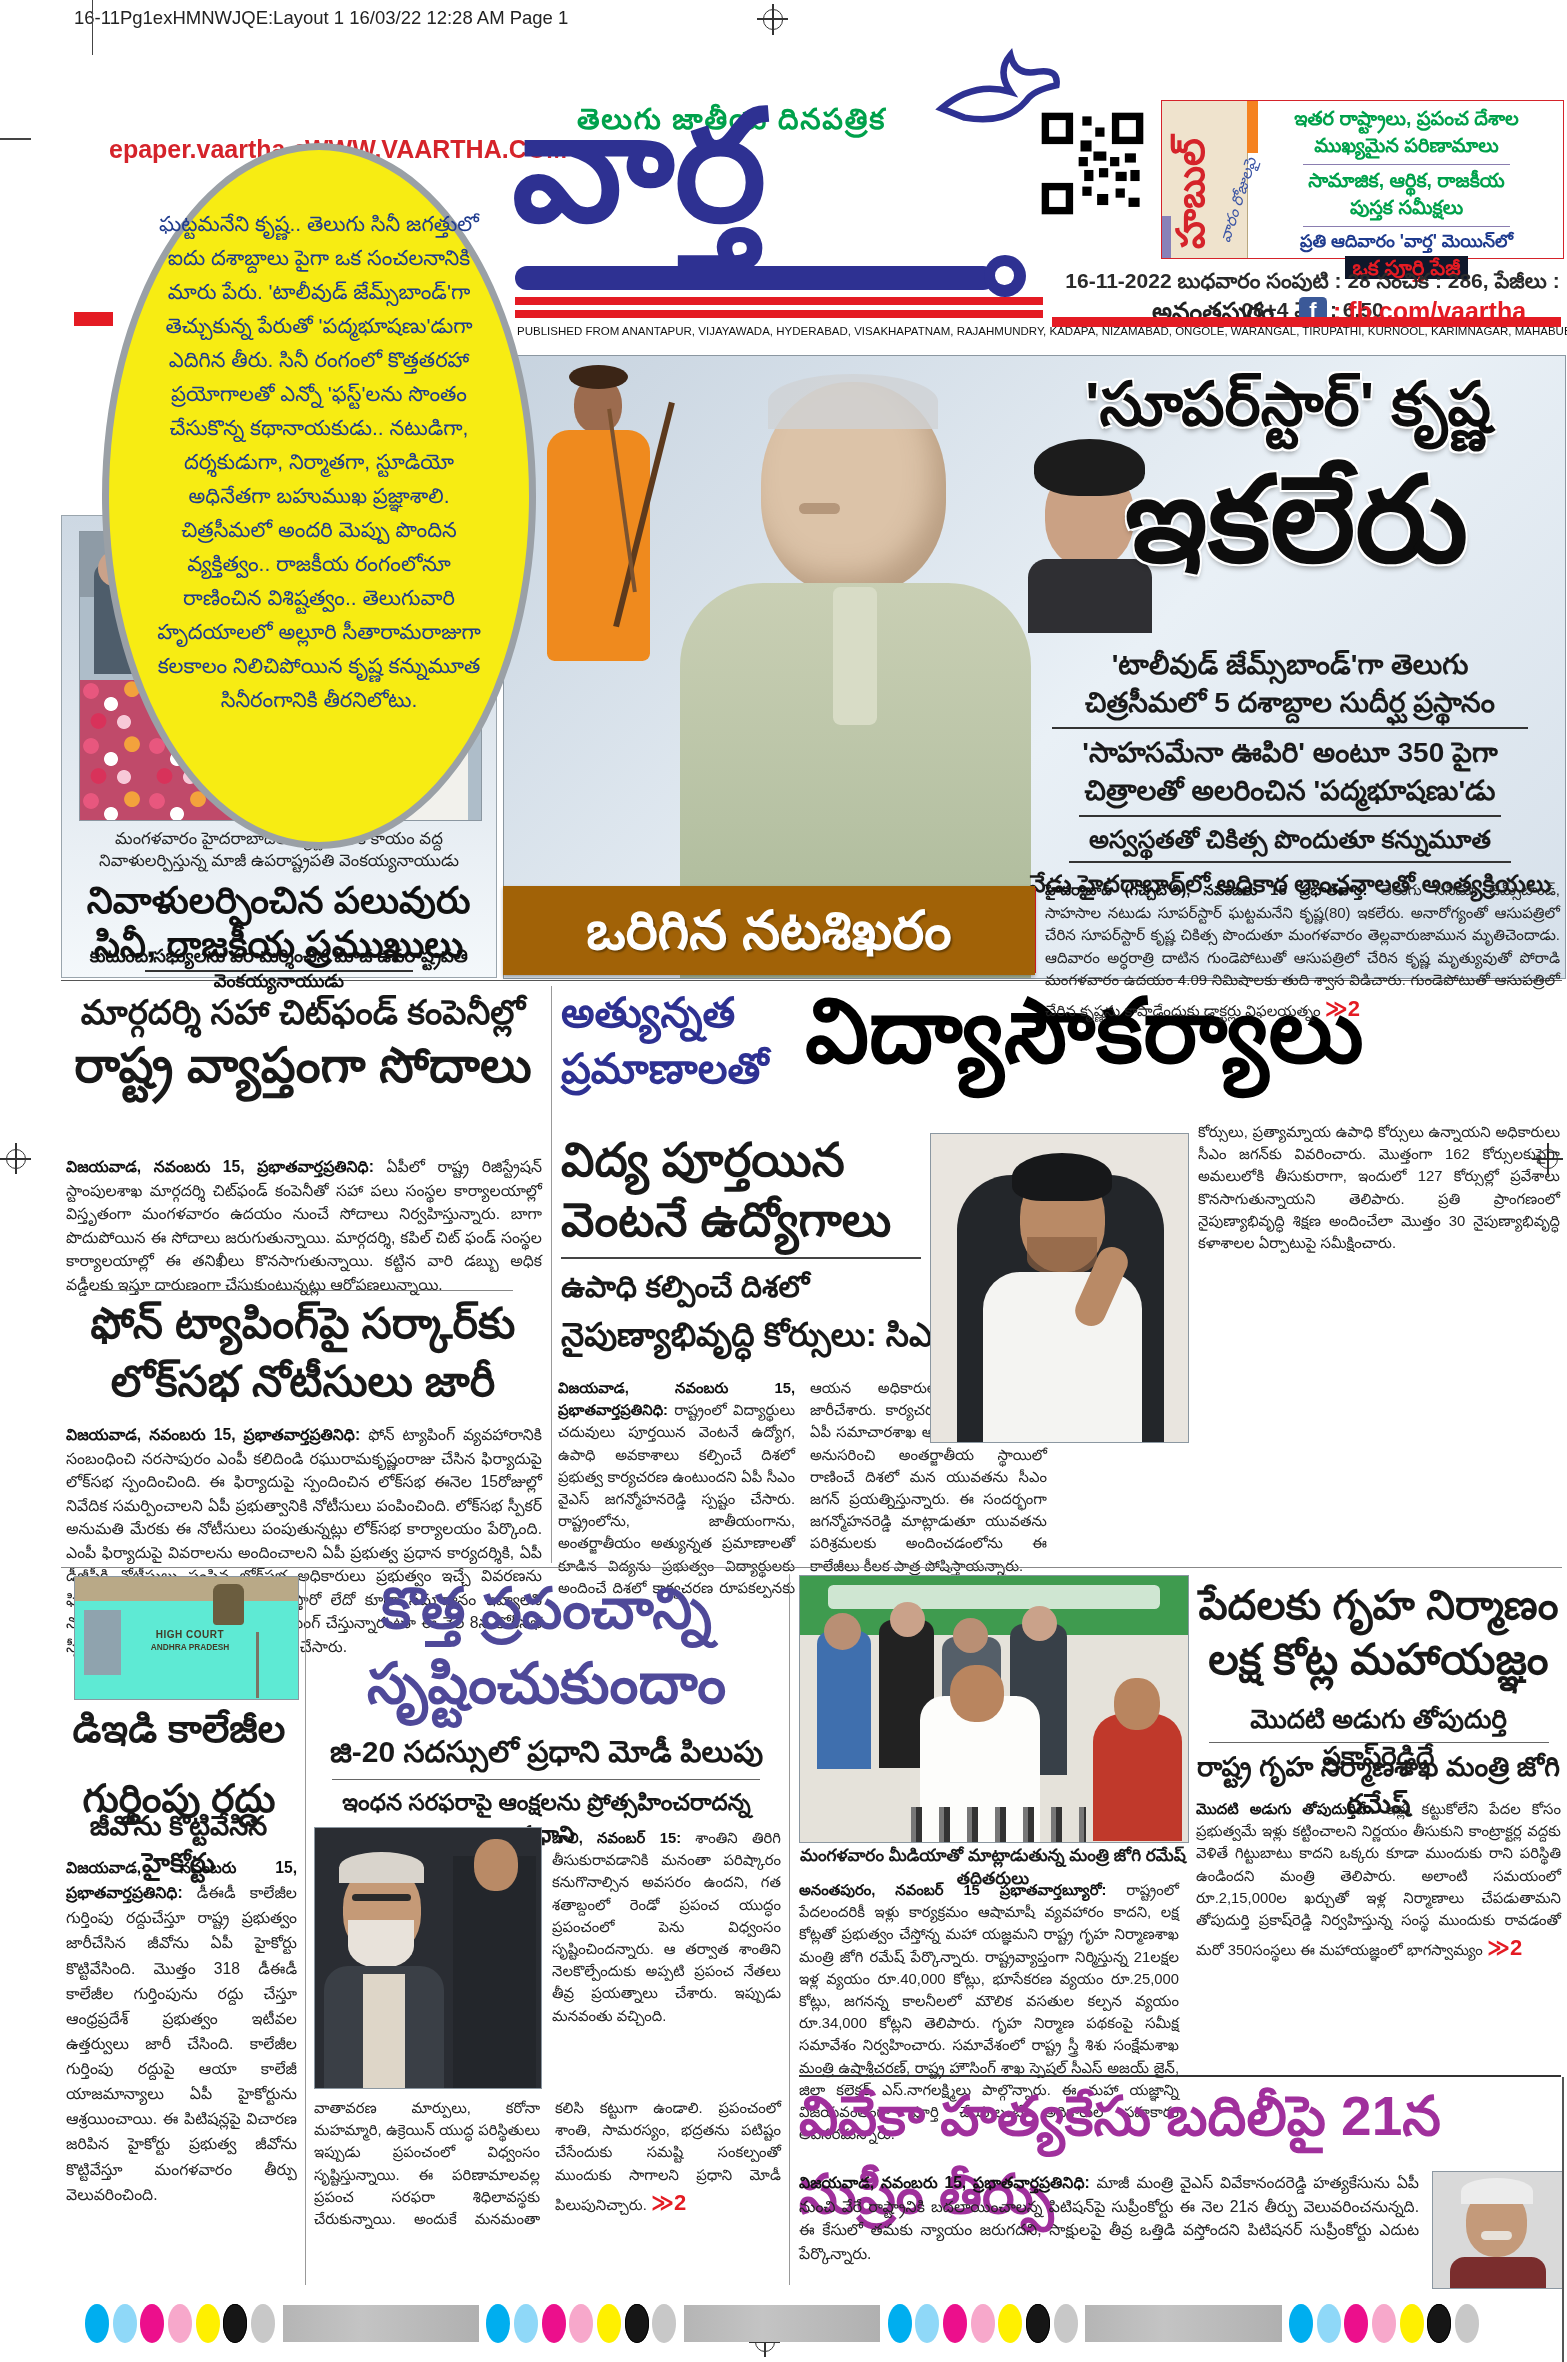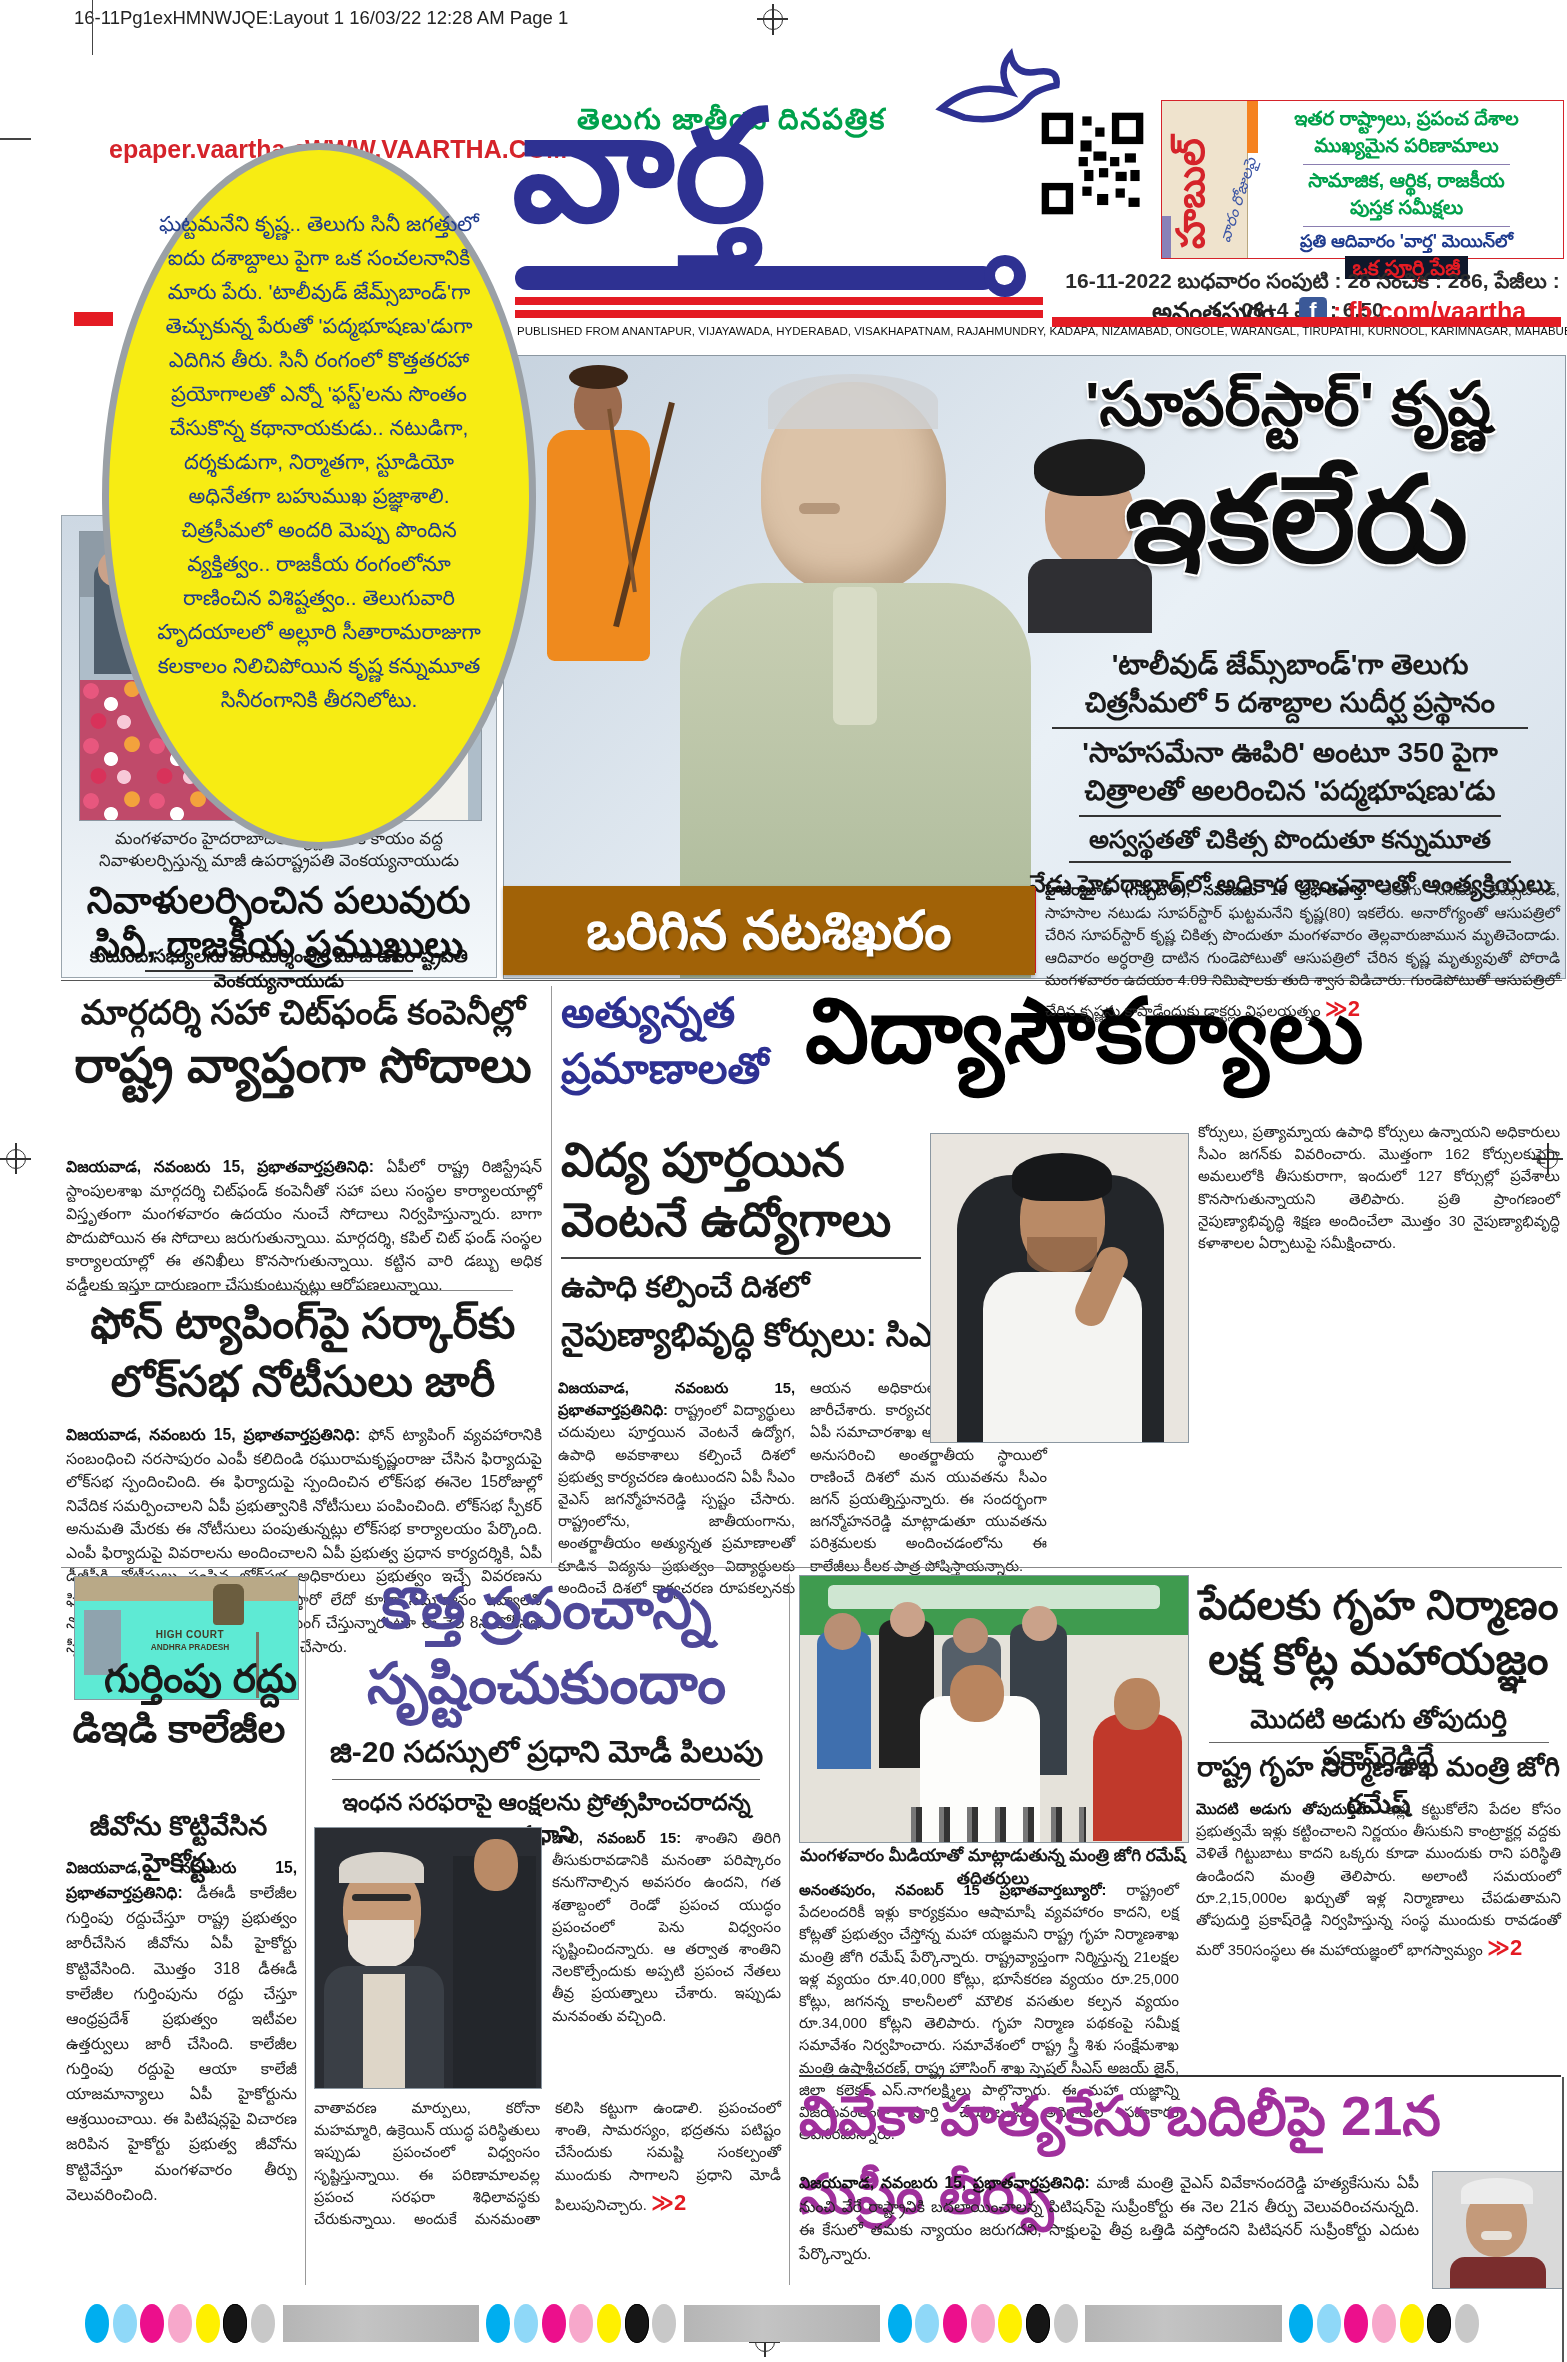--- a/index.html
+++ b/index.html
@@ -247,21 +247,21 @@
 
   <div class="abs photo" style="left:74px;top:1576px;width:223px;height:122px;background:#5eead4;">
     <div class="abs" style="left:0;top:0;width:100%;height:24px;background:#b9a987;"></div>
     <div class="abs" style="left:9.2px;top:33px;width:37px;height:65px;background:#8fa3ae;"></div>
     <div class="abs" style="left:138px;top:7.4px;width:31px;height:41px;background:#6b5d3f;border-radius:7.4px 7.4px 3.7px 3.7px;"></div>
     <div class="abs ctr bold" style="left:55px;top:52px;width:120px;font-size:10px;color:#443c28;letter-spacing:0.5px;">HIGH COURT</div>
     <div class="abs ctr bold" style="left:55px;top:65px;width:120px;font-size:8.3px;color:#443c28;">ANDHRA PRADESH</div>
     <div class="abs" style="left:181px;top:55px;width:2.8px;height:66px;background:#7b7464;"></div>
   </div>
   <div class="abs ctr bold" style="left:61px;top:1707px;width:236px;font-size:39px;">డిఇడి కాలేజీల</div>
-  <div class="abs ctr bold" style="left:61px;top:1657px;width:236px;font-size:39px;text-align:right;">గుర్తింపు రద్దు</div>
+  <div class="abs ctr bold" style="left:61px;top:1777px;width:236px;font-size:39px;">గుర్తింపు రద్దు</div>
   <div class="abs ctr bold" style="left:55px;top:1811px;width:247px;font-size:27px;">జీవోను కొట్టివేసిన హైకోర్టు</div>
   <div class="abs body-txt" style="left:66px;top:1855px;width:231px;font-size:15.7px;line-height:1.6;">
     <span class="dateline">విజయవాడ, నవంబరు 15, ప్రభాతవార్తప్రతినిధి:</span><span> డీఈడీ కాలేజీల గుర్తింపు రద్దుచేస్తూ రాష్ట్ర ప్రభుత్వం జారీచేసిన జీవోను ఏపీ హైకోర్టు కొట్టివేసింది. మొత్తం 318 డీఈడీ కాలేజీల గుర్తింపును రద్దు చేస్తూ ఆంధ్రప్రదేశ్ ప్రభుత్వం ఇటీవల ఉత్తర్వులు జారీ చేసింది. కాలేజీల గుర్తింపు రద్దుపై ఆయా కాలేజీ యాజమాన్యాలు ఏపీ హైకోర్టును ఆశ్రయించాయి. ఈ పిటిషన్లపై విచారణ జరిపిన హైకోర్టు ప్రభుత్వ జీవోను కొట్టివేస్తూ మంగళవారం తీర్పు వెలువరించింది.</span>
   </div>
 
   <div class="abs rule-v" style="left:305px;top:1574px;height:711px;"></div>
 
   <div class="abs ctr bold" style="left:312px;top:1575px;width:469px;font-size:57px;color:#4f4999;">కొత్త ప్రపంచాన్ని</div>
   <div class="abs ctr bold" style="left:312px;top:1650px;width:469px;font-size:57px;color:#4f4999;">సృష్టించుకుందాం</div>
   <div class="abs ctr bold" style="left:312px;top:1735px;width:469px;font-size:30px;">జి-20 సదస్సులో ప్రధాని మోడీ పిలుపు</div>

